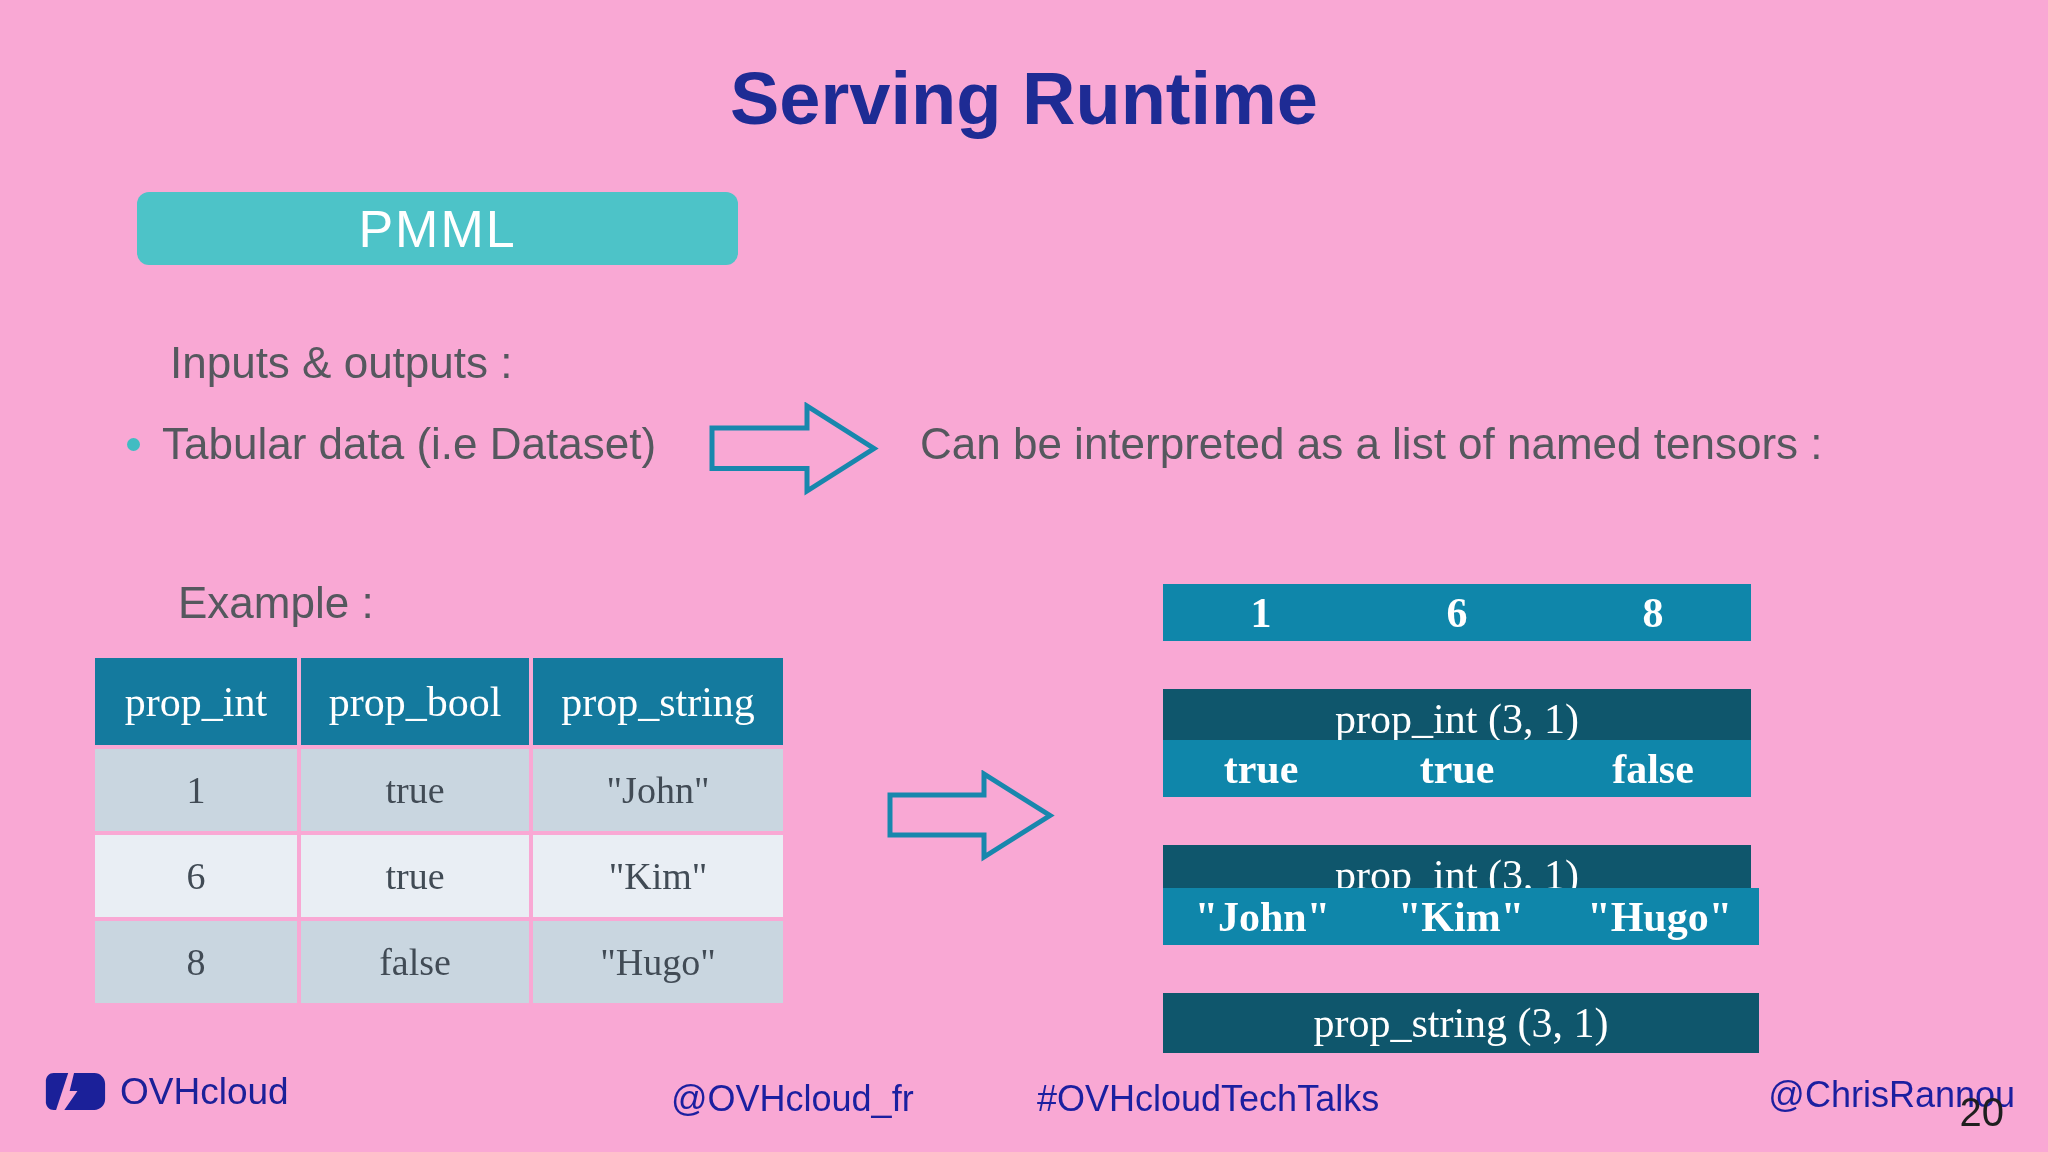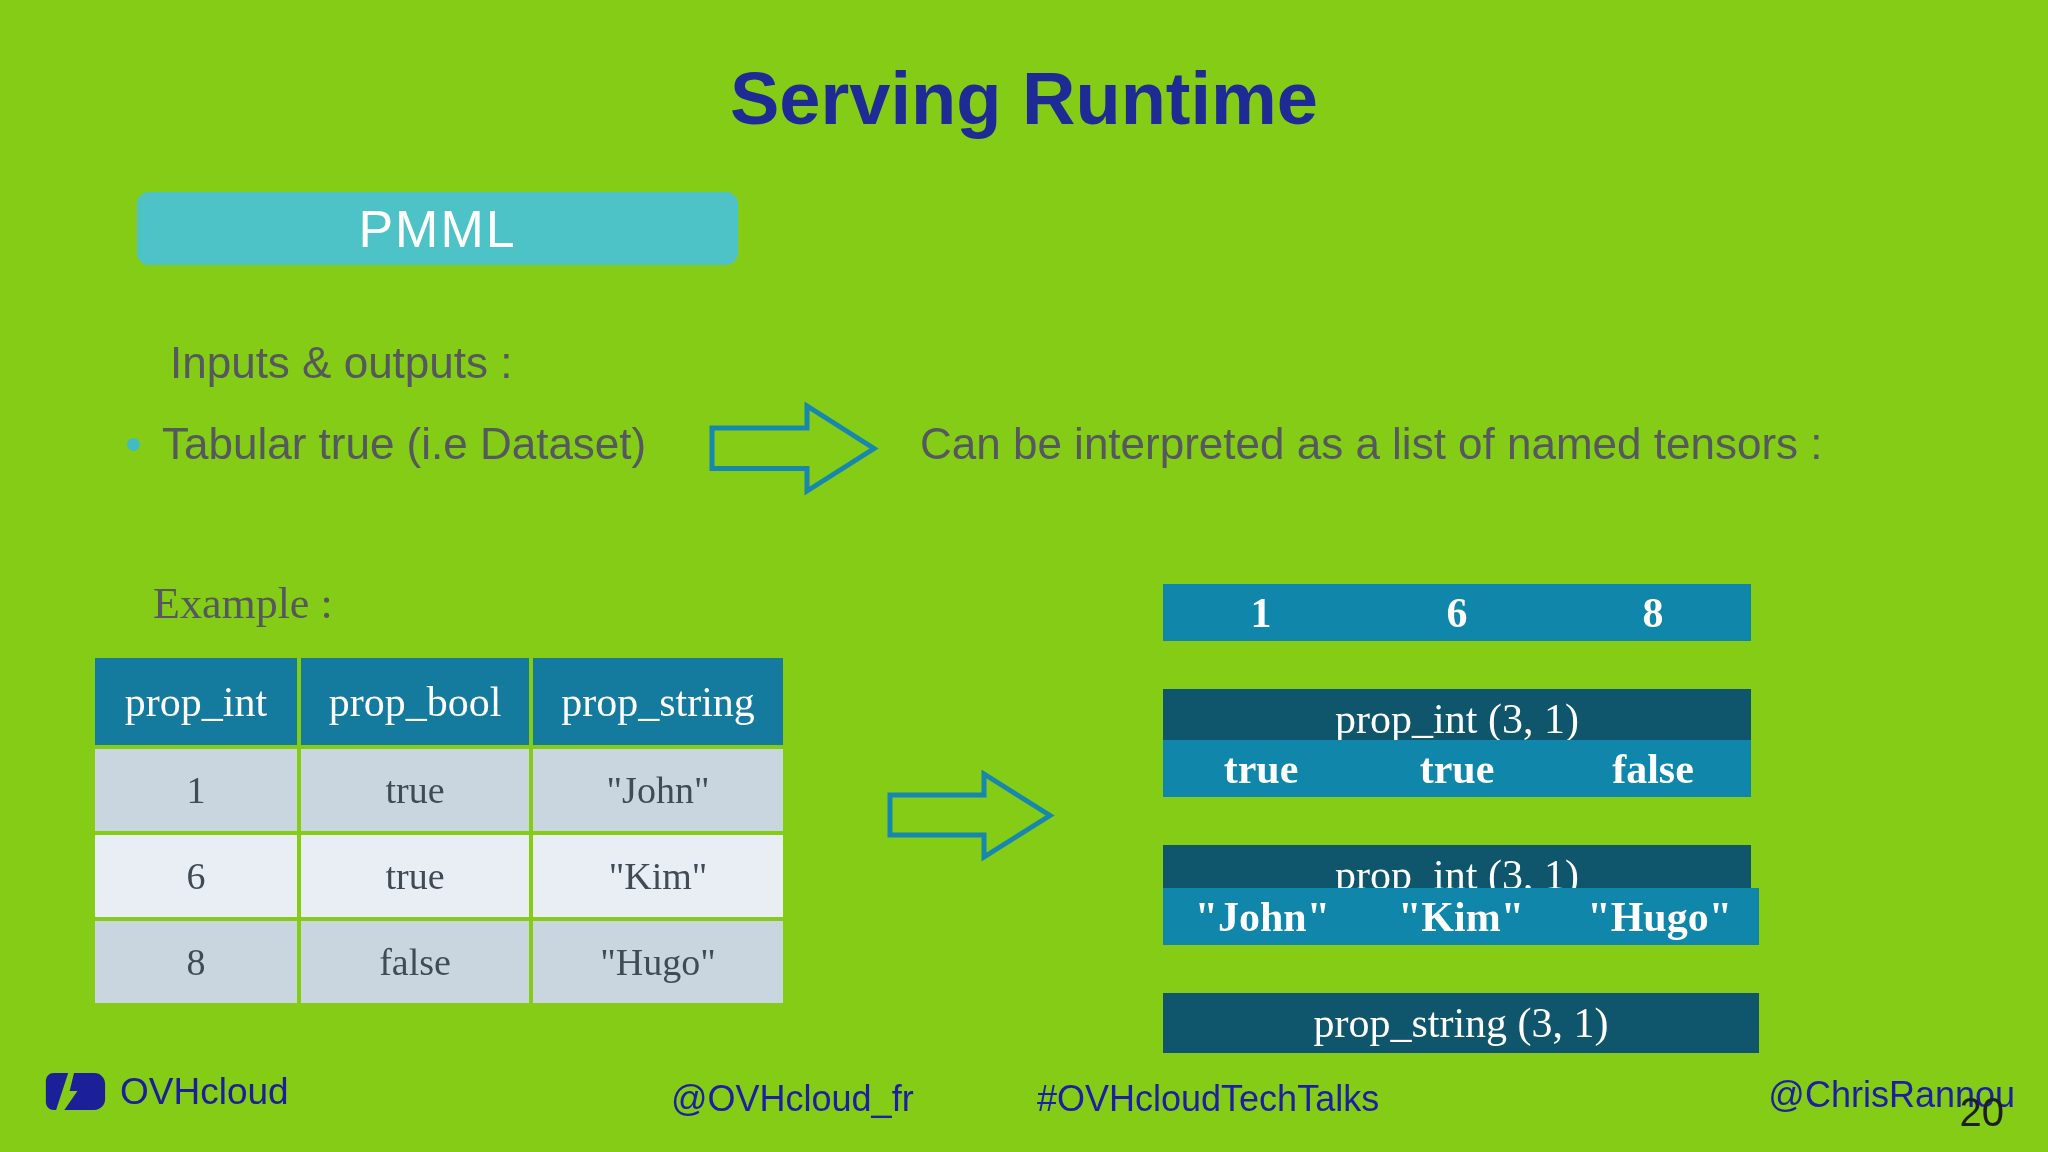--- a/index.html
+++ b/index.html
@@ -1,32 +1,32 @@
 <!DOCTYPE html>
 <html><head>
 <meta charset="utf-8">
 <style>
   html,body{margin:0;padding:0;background:#e8e8e8;}
   .slide{
-    position:relative;width:2048px;height:1152px;background:#84cc16;
+    position:relative;width:2048px;height:1152px;background:#f9a8d4;
     font-family:"Liberation Sans",sans-serif;overflow:hidden;
   }
   .title{
     position:absolute;top:56px;left:0;width:100%;text-align:center;
     font-size:74px;font-weight:bold;color:#1e2b94;
   }
   .pmml-pill{
     position:absolute;left:137px;top:192px;width:601px;height:73px;
     background:#4dc3c8;border-radius:12px;display:flex;align-items:center;
     justify-content:center;color:#ffffff;font-size:52px;font-weight:300;
     letter-spacing:2px;
   }
   .gray-heading{position:absolute;font-size:44px;color:#55585e;margin-left:43px;}
   .io-heading{left:127px;top:338px;}
-  .example-heading{left:110px;top:578px;font-family:Liberation Serif, serif;}
+  .example-heading{left:135px;top:578px;}
   .bullet-row{
     position:absolute;left:127px;top:416px;height:56px;
     display:flex;align-items:center;gap:22px;
   }
   .bullet-dot{width:13px;height:13px;border-radius:50%;background:#42bcc2;flex:0 0 auto;}
   .bullet-text{font-size:44px;color:#55585e;}
   .interp-text{
     position:absolute;left:920px;top:416px;height:56px;display:flex;
     align-items:center;font-size:44px;color:#55585e;
   }
@@ -82,21 +82,21 @@
   <div class="title">Serving Runtime</div>
 
   <div class="pmml-pill">
     <span>PMML</span>
   </div>
 
   <div class="gray-heading io-heading">Inputs &amp; outputs :</div>
 
   <div class="bullet-row">
     <span class="bullet-dot"></span>
-    <span class="bullet-text">Tabular true (i.e Dataset)</span>
+    <span class="bullet-text">Tabular data (i.e Dataset)</span>
   </div>
 
   <svg class="block-arrow arrow-io" width="172" height="94" viewBox="0 0 172 94">
     <path d="M4 26 H99 V4 L166 46.5 L99 89 V66.5 H4 Z" fill="none" stroke="#1887ad" stroke-width="5" stroke-linejoin="miter"></path>
   </svg>
 
   <div class="interp-text">Can be interpreted as a list of named tensors :</div>
 
   <div class="gray-heading example-heading">Example :</div>
 

